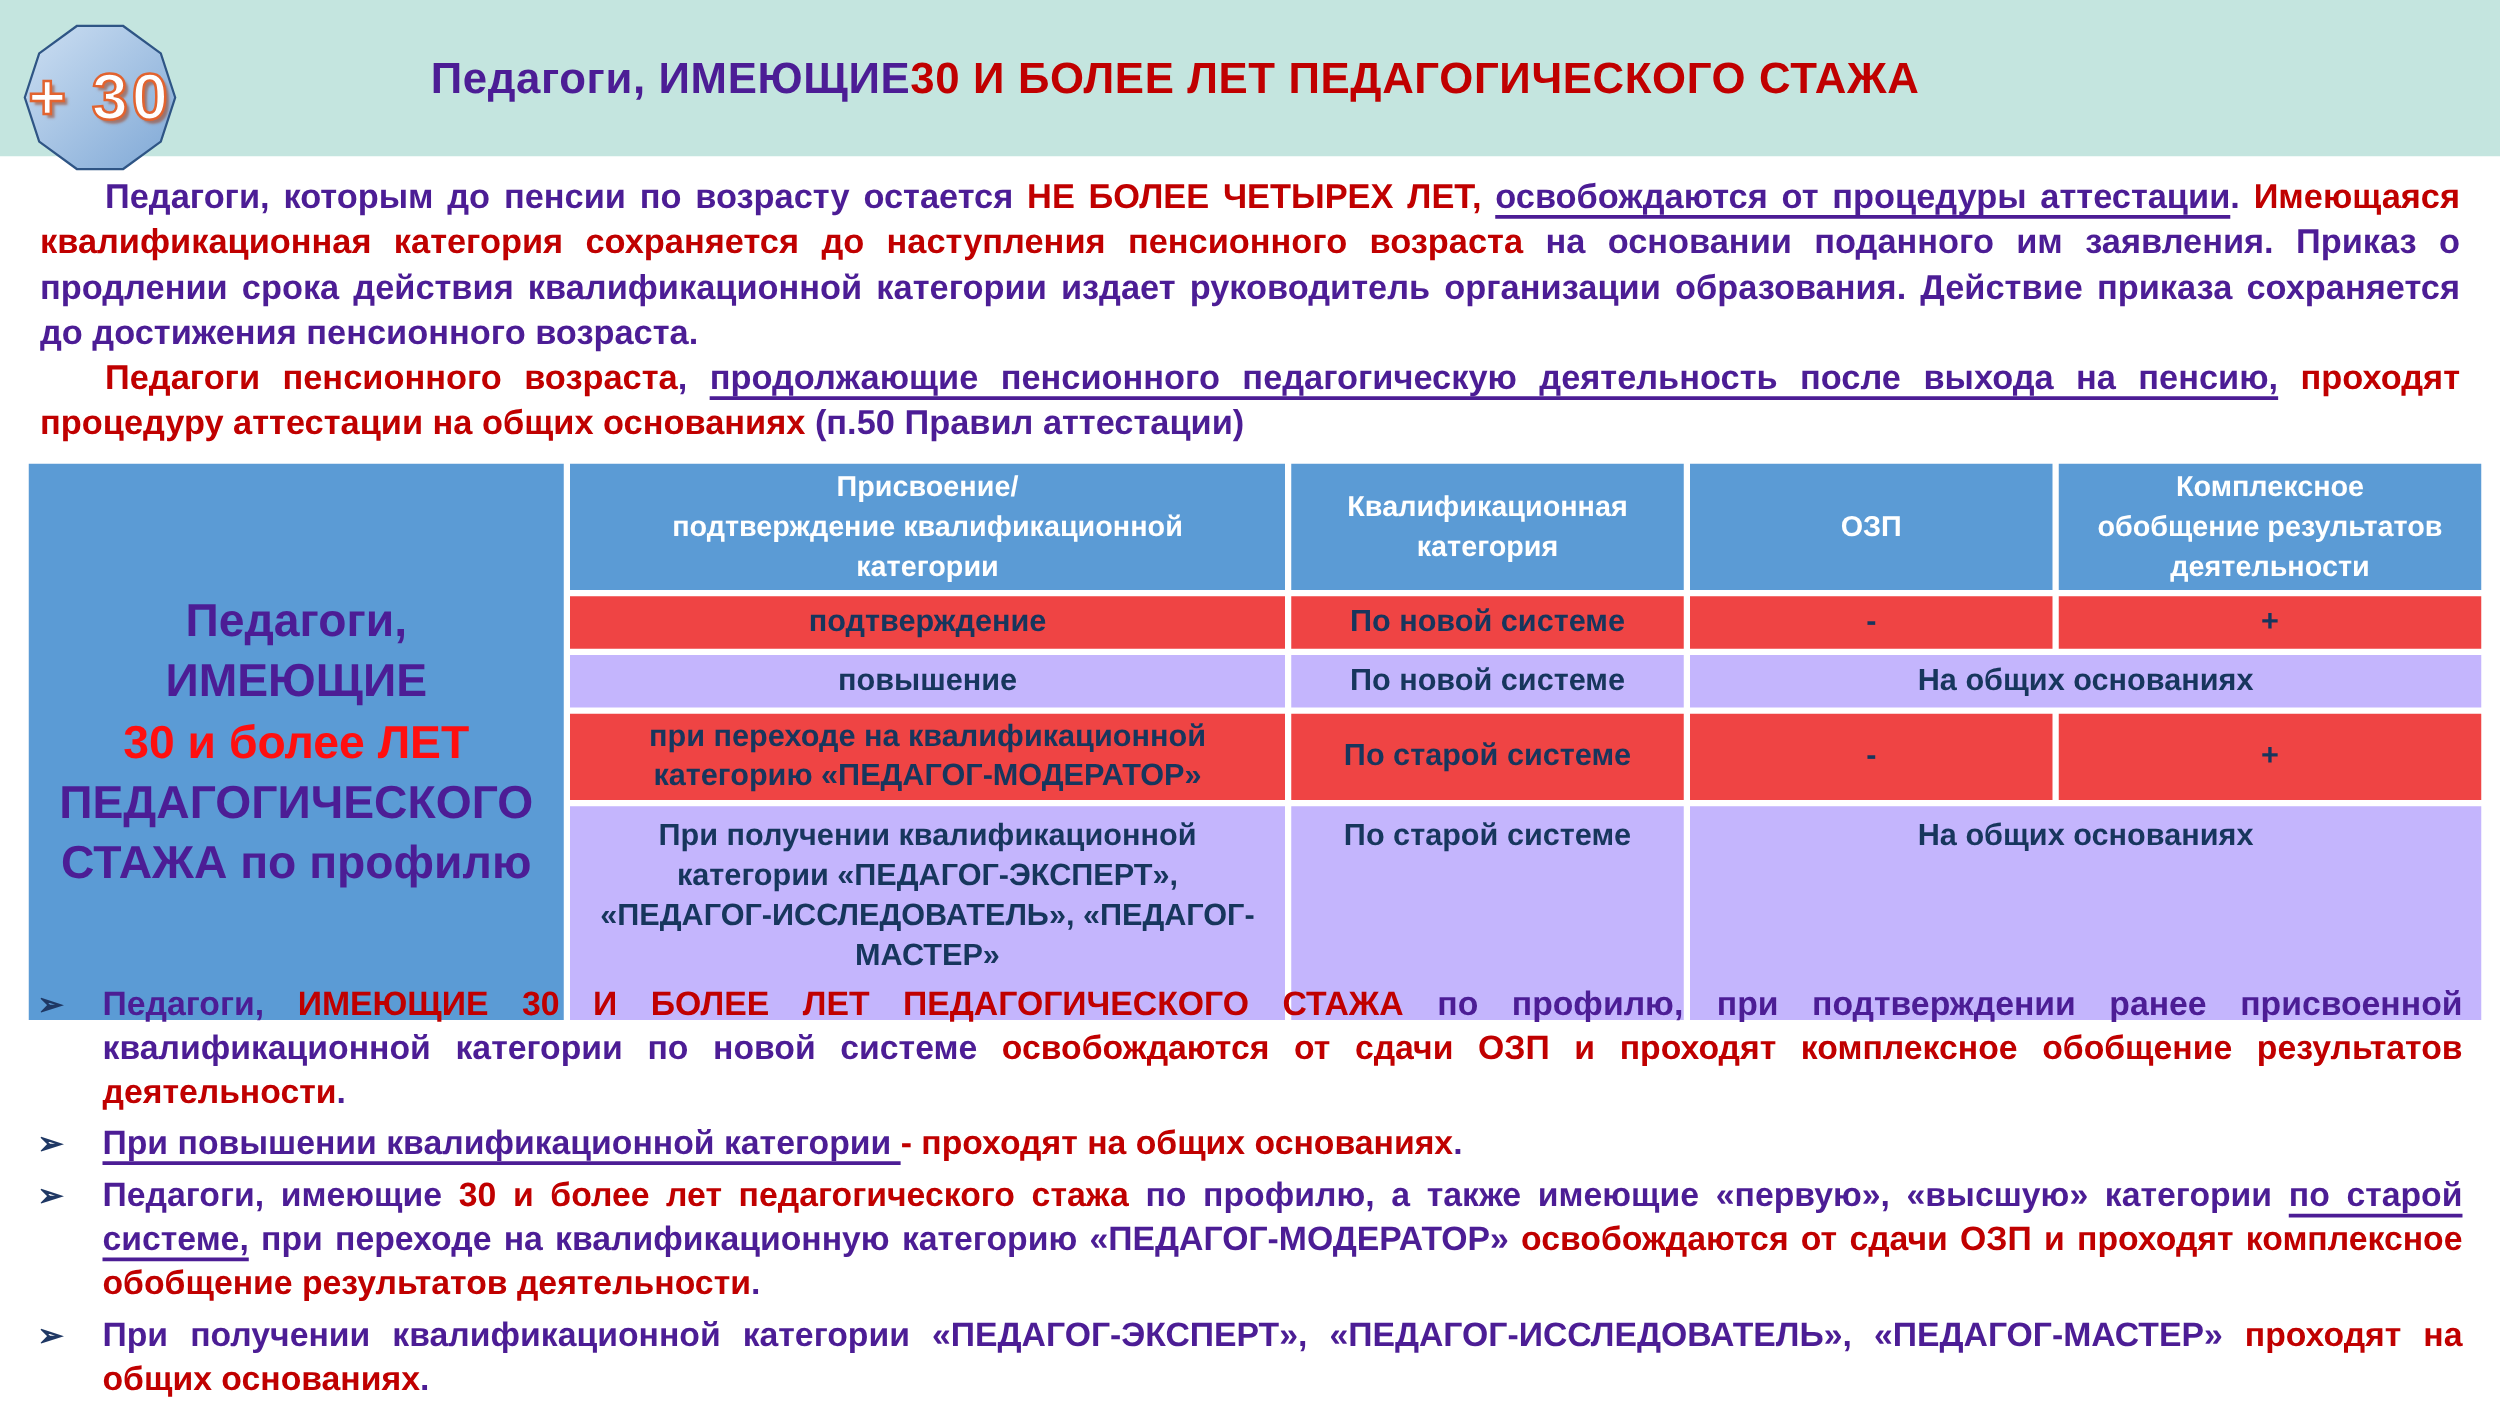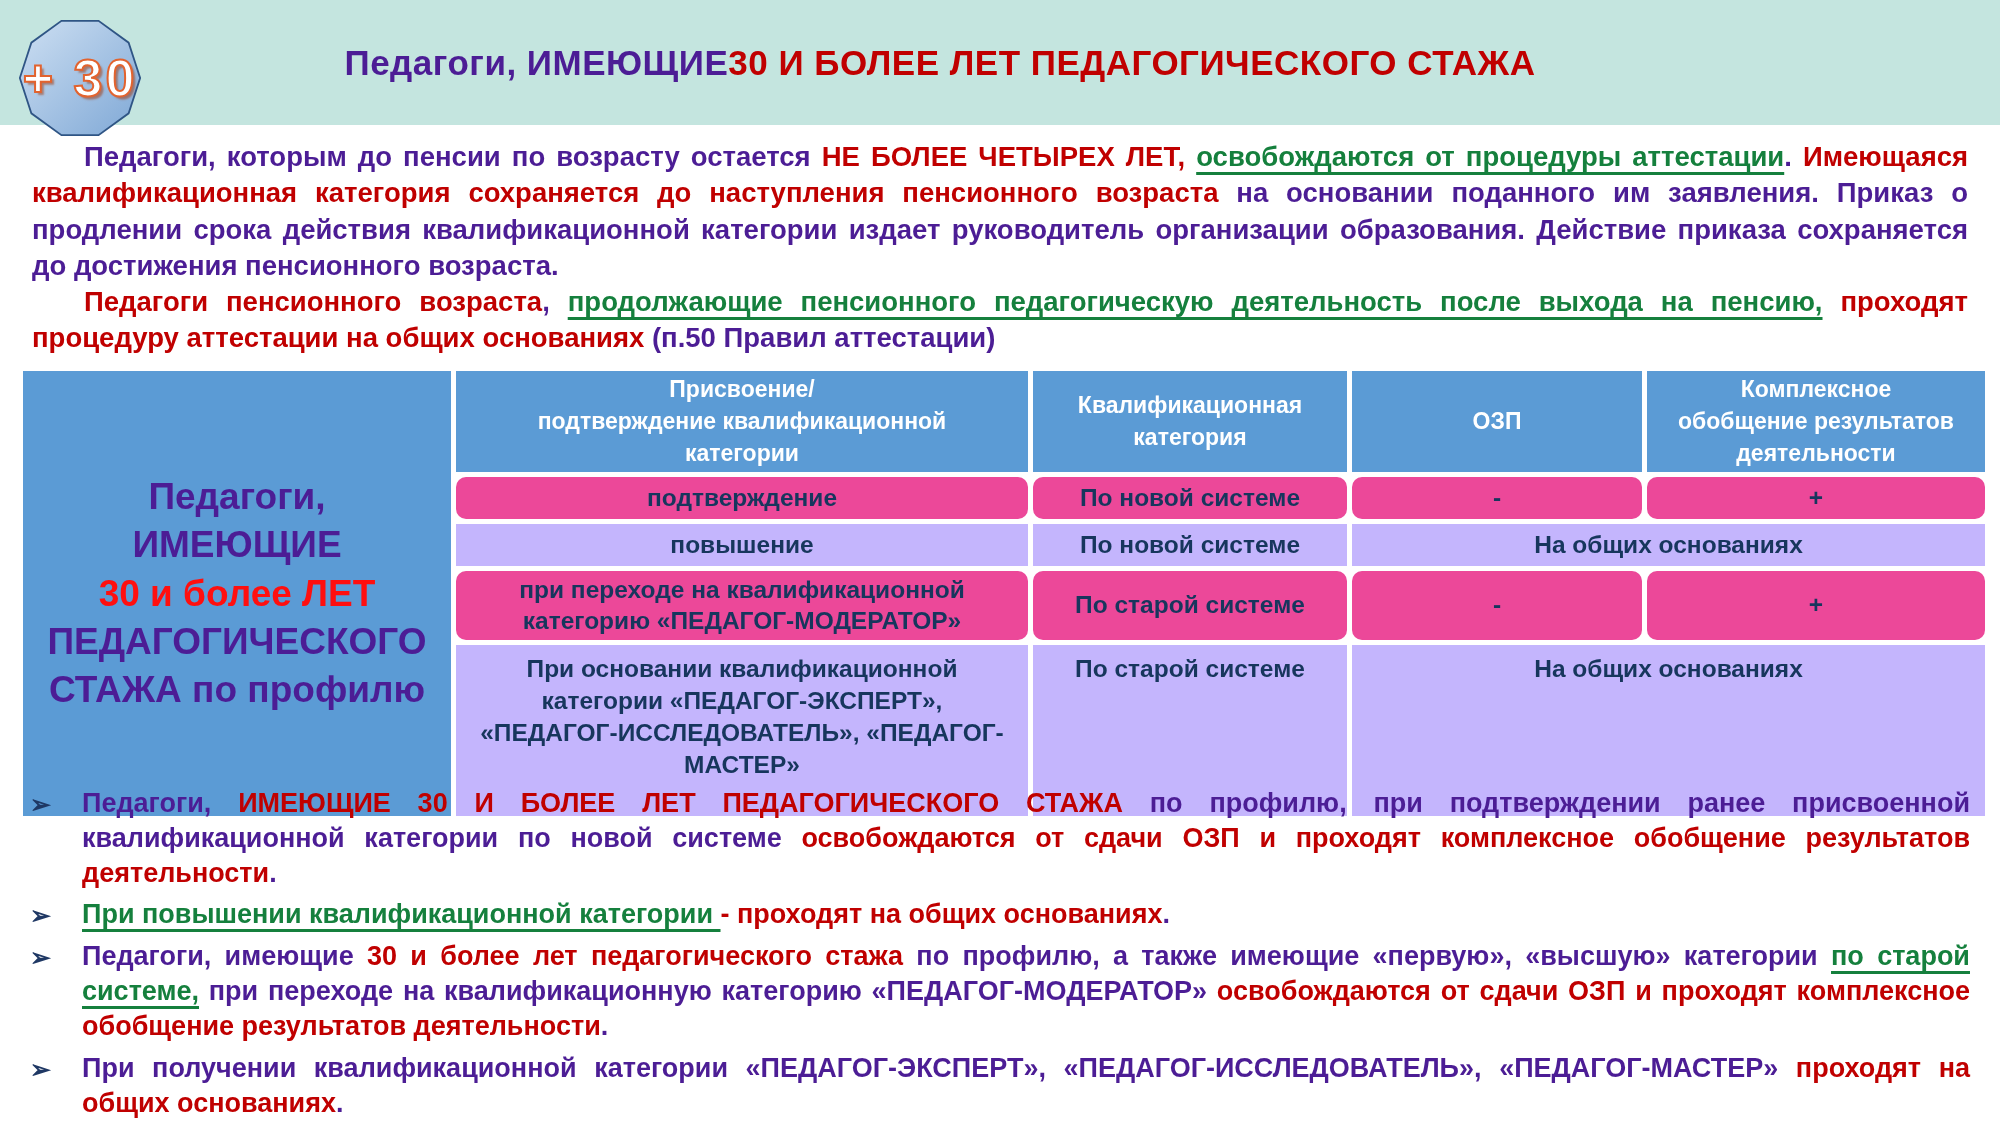--- a/index.html
+++ b/index.html
@@ -46,36 +46,36 @@
     white-space:pre-line; font-weight:bold;
   }
   .attest-table td {
     color:#17365d; font-size:24.5px; line-height:1.3; text-align:center;
     vertical-align:middle; white-space:pre-line; padding:3px 10px;
   }
   td.left-panel {
     background:#5b9bd5; font-size:37px; line-height:1.3; vertical-align:middle;
     text-align:center; padding:6px;
   }
-  tr.shade-dark  td { background:#ec4899;border-radius:10px; }
+  tr.shade-dark  td { background:#ef4444; }
   tr.shade-light td { background:#c4b5fd; }
   tr.r1 td { height:36px; }
   tr.r2 td { height:36px; }
   tr.r3 td { height:62px; }
   tr.r4 td { height:160px; vertical-align:top; padding-top:8px; }
   
   .notes { position:absolute; top:786px; left:30px; width:1940px; }
   .note { display:flex; font-size:27px; line-height:1.29; margin:0 0 7px 0; color:#1f3864; }
   .note .marker { flex:0 0 52px; width:52px; font-size:25px; color:#1f3864; padding-top:2px; }
   .note .content { flex:1; text-align:justify; }
   
   .seg-navy { color:#4c1d95; }
   .seg-red { color:#c00000; }
   .seg-navy-u {
-    color:#15803d; text-decoration:underline;
+    color:#4c1d95; text-decoration:underline;
     text-decoration-thickness:2.5px; text-underline-offset:6px;
   }
   .seg-white { color:#4c1d95; }
   .seg-bright-red { color:#ff0f0f; }
 </style>
 </head>
 <body>
 
 <div class="slide">
 
@@ -137,21 +137,21 @@
         <td colspan="2">На общих основаниях</td>
       </tr>
       <tr class="shade-dark r3">
         <td>при переходе на квалификационной
 категорию «ПЕДАГОГ-МОДЕРАТОР»</td>
         <td>По старой системе</td>
         <td>-</td>
         <td>+</td>
       </tr>
       <tr class="shade-light r4">
-        <td>При основании квалификационной
+        <td>При получении квалификационной
 категории «ПЕДАГОГ-ЭКСПЕРТ»,
 «ПЕДАГОГ-ИССЛЕДОВАТЕЛЬ», «ПЕДАГОГ-
 МАСТЕР»</td>
         <td>По старой системе</td>
         <td colspan="2">На общих основаниях</td>
       </tr>
     </tbody>
   </table>
 
   <div class="notes">

